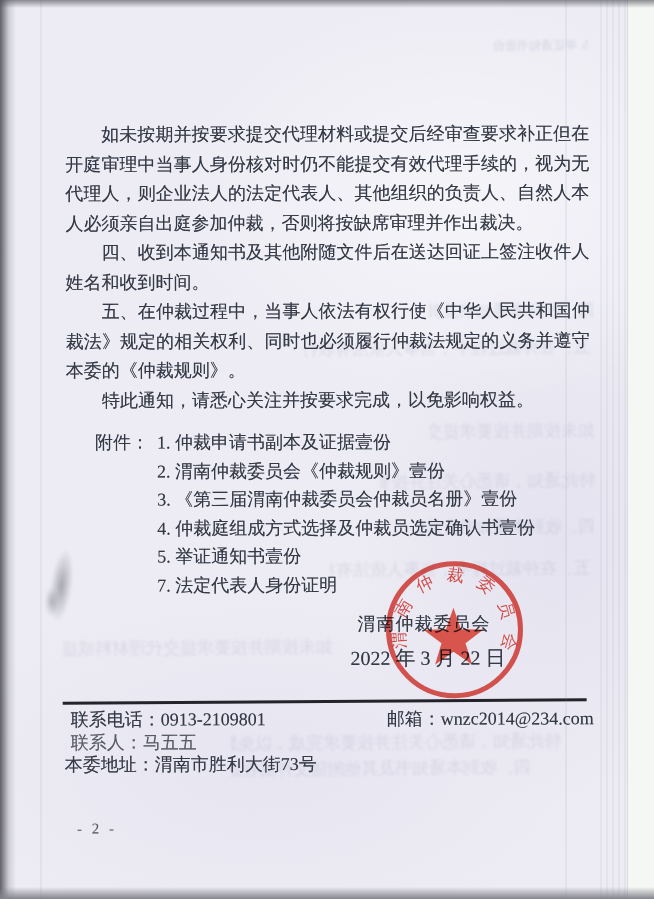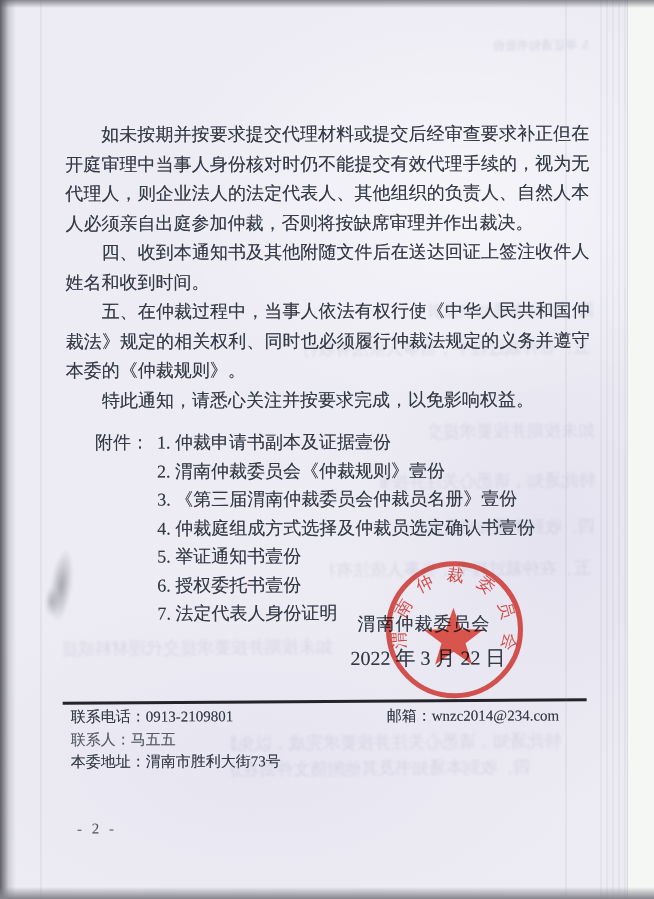--- a/index.html
+++ b/index.html
@@ -42,26 +42,26 @@
               text-shadow:0 0 .5px rgba(52,57,70,.5); }
   .sig-date { position:absolute; left:350px; top:645px; font-size:20px; white-space:nowrap;
               text-shadow:0 0 .5px rgba(52,57,70,.5); }
 
   .seal { position:absolute; left:379px; top:555px; width:150px; height:150px;
           mix-blend-mode:multiply; opacity:.92; }
 
   .rule { position:absolute; left:62px; top:700px; width:524px; height:2.5px;
           background:#23232b; transform:rotate(-0.25deg); }
 
-  .footer-item { position:absolute; font-size:15px; white-space:nowrap;
+  .footer-item { position:absolute; font-size:18px; white-space:nowrap;
                  text-shadow:0 0 .4px rgba(52,57,70,.5); }
   .f-phone   { left:70px;  top:707px; }
   .f-email   { left:386px; top:707px; }
   .f-contact { left:70px;  top:730px; opacity:.8; }
-  .f-address { left:70px;  top:752px; }
+  .f-address { left:64px;  top:752px; }
   .f-website { left:383px; top:749px; }
 
   .page-num { position:absolute; left:76px; top:820px; font-size:15px;
               letter-spacing:3px; color:#4a4f5a; }
 
   
   .ghost { position:absolute; overflow:hidden; height:20px; white-space:nowrap;
            transform:scaleX(-1) rotate(.4deg); color:rgba(95,102,148,.13);
            filter:blur(1.1px); font-size:17px; pointer-events:none; }
   .ghost.small { font-size:12px; height:14px; color:rgba(95,102,148,.18); }
@@ -99,21 +99,20 @@
     </div>
 
     <div class="attachments">
       <div class="att-row">
         <span class="att-label">附件：</span><span>1. 仲裁申请书副本及证据壹份</span>
       </div>
       <div class="att-row indent"><span>2. 渭南仲裁委员会《仲裁规则》壹份</span></div>
       <div class="att-row indent"><span>3. 《第三届渭南仲裁委员会仲裁员名册》壹份</span></div>
       <div class="att-row indent"><span>4. 仲裁庭组成方式选择及仲裁员选定确认书壹份</span></div>
       <div class="att-row indent"><span>5. 举证通知书壹份</span></div>
-      <div class="att-row indent"><span>6. 授权委托书壹份</span></div>
       <div class="att-row indent"><span>7. 法定代表人身份证明</span></div>
     </div>
 
     <div class="sig-org">渭南仲裁委员会</div>
     <div class="sig-date">2022 年 3 月 22 日</div>
 
     <svg class="seal" viewBox="0 0 150 150">
       <circle cx="75" cy="75" r="66" fill="none" stroke="#cb2c26" stroke-width="5" opacity="0.88"></circle>
       <polygon fill="#d23a2e" opacity="0.92" points="74,53 81.5,74.5 104,75 86,88.5 92.5,110 74,97 55.5,110 62,88.5 44,75 66.5,74.5"></polygon>
       <defs>

